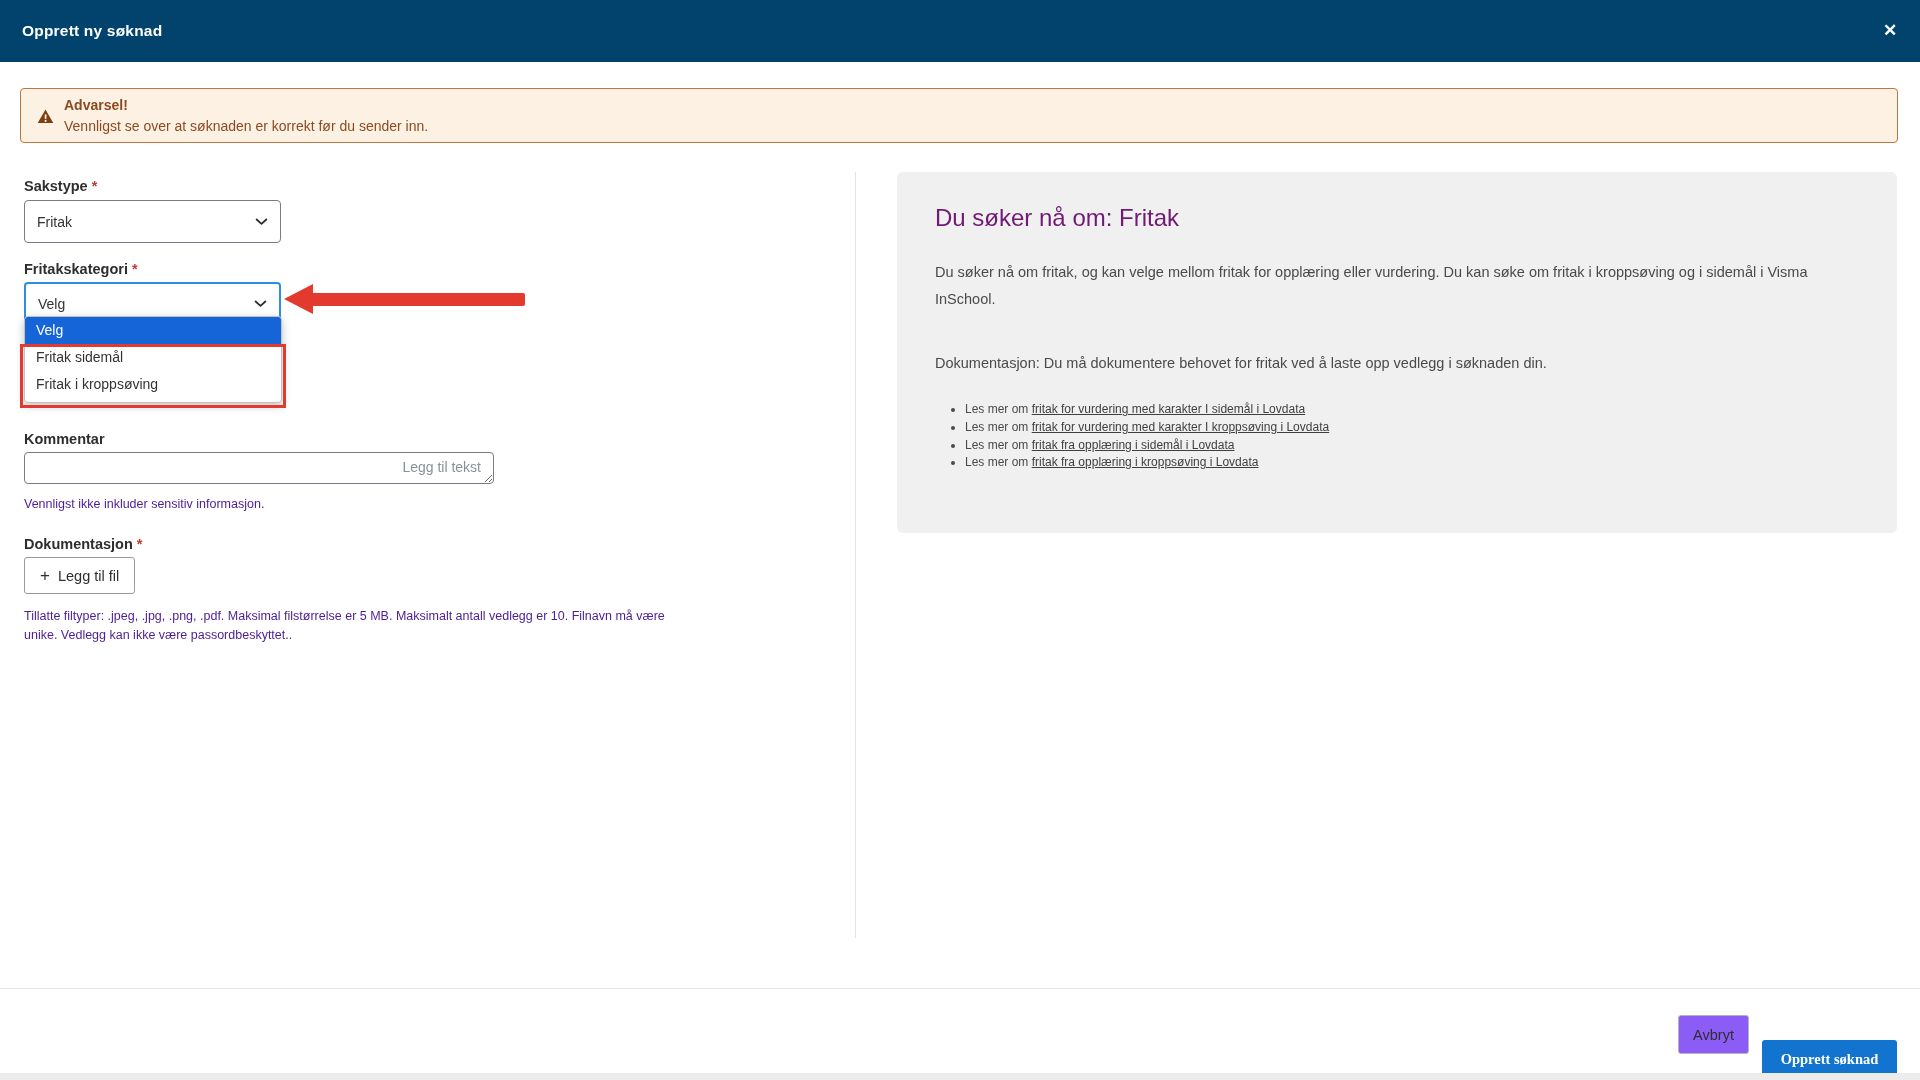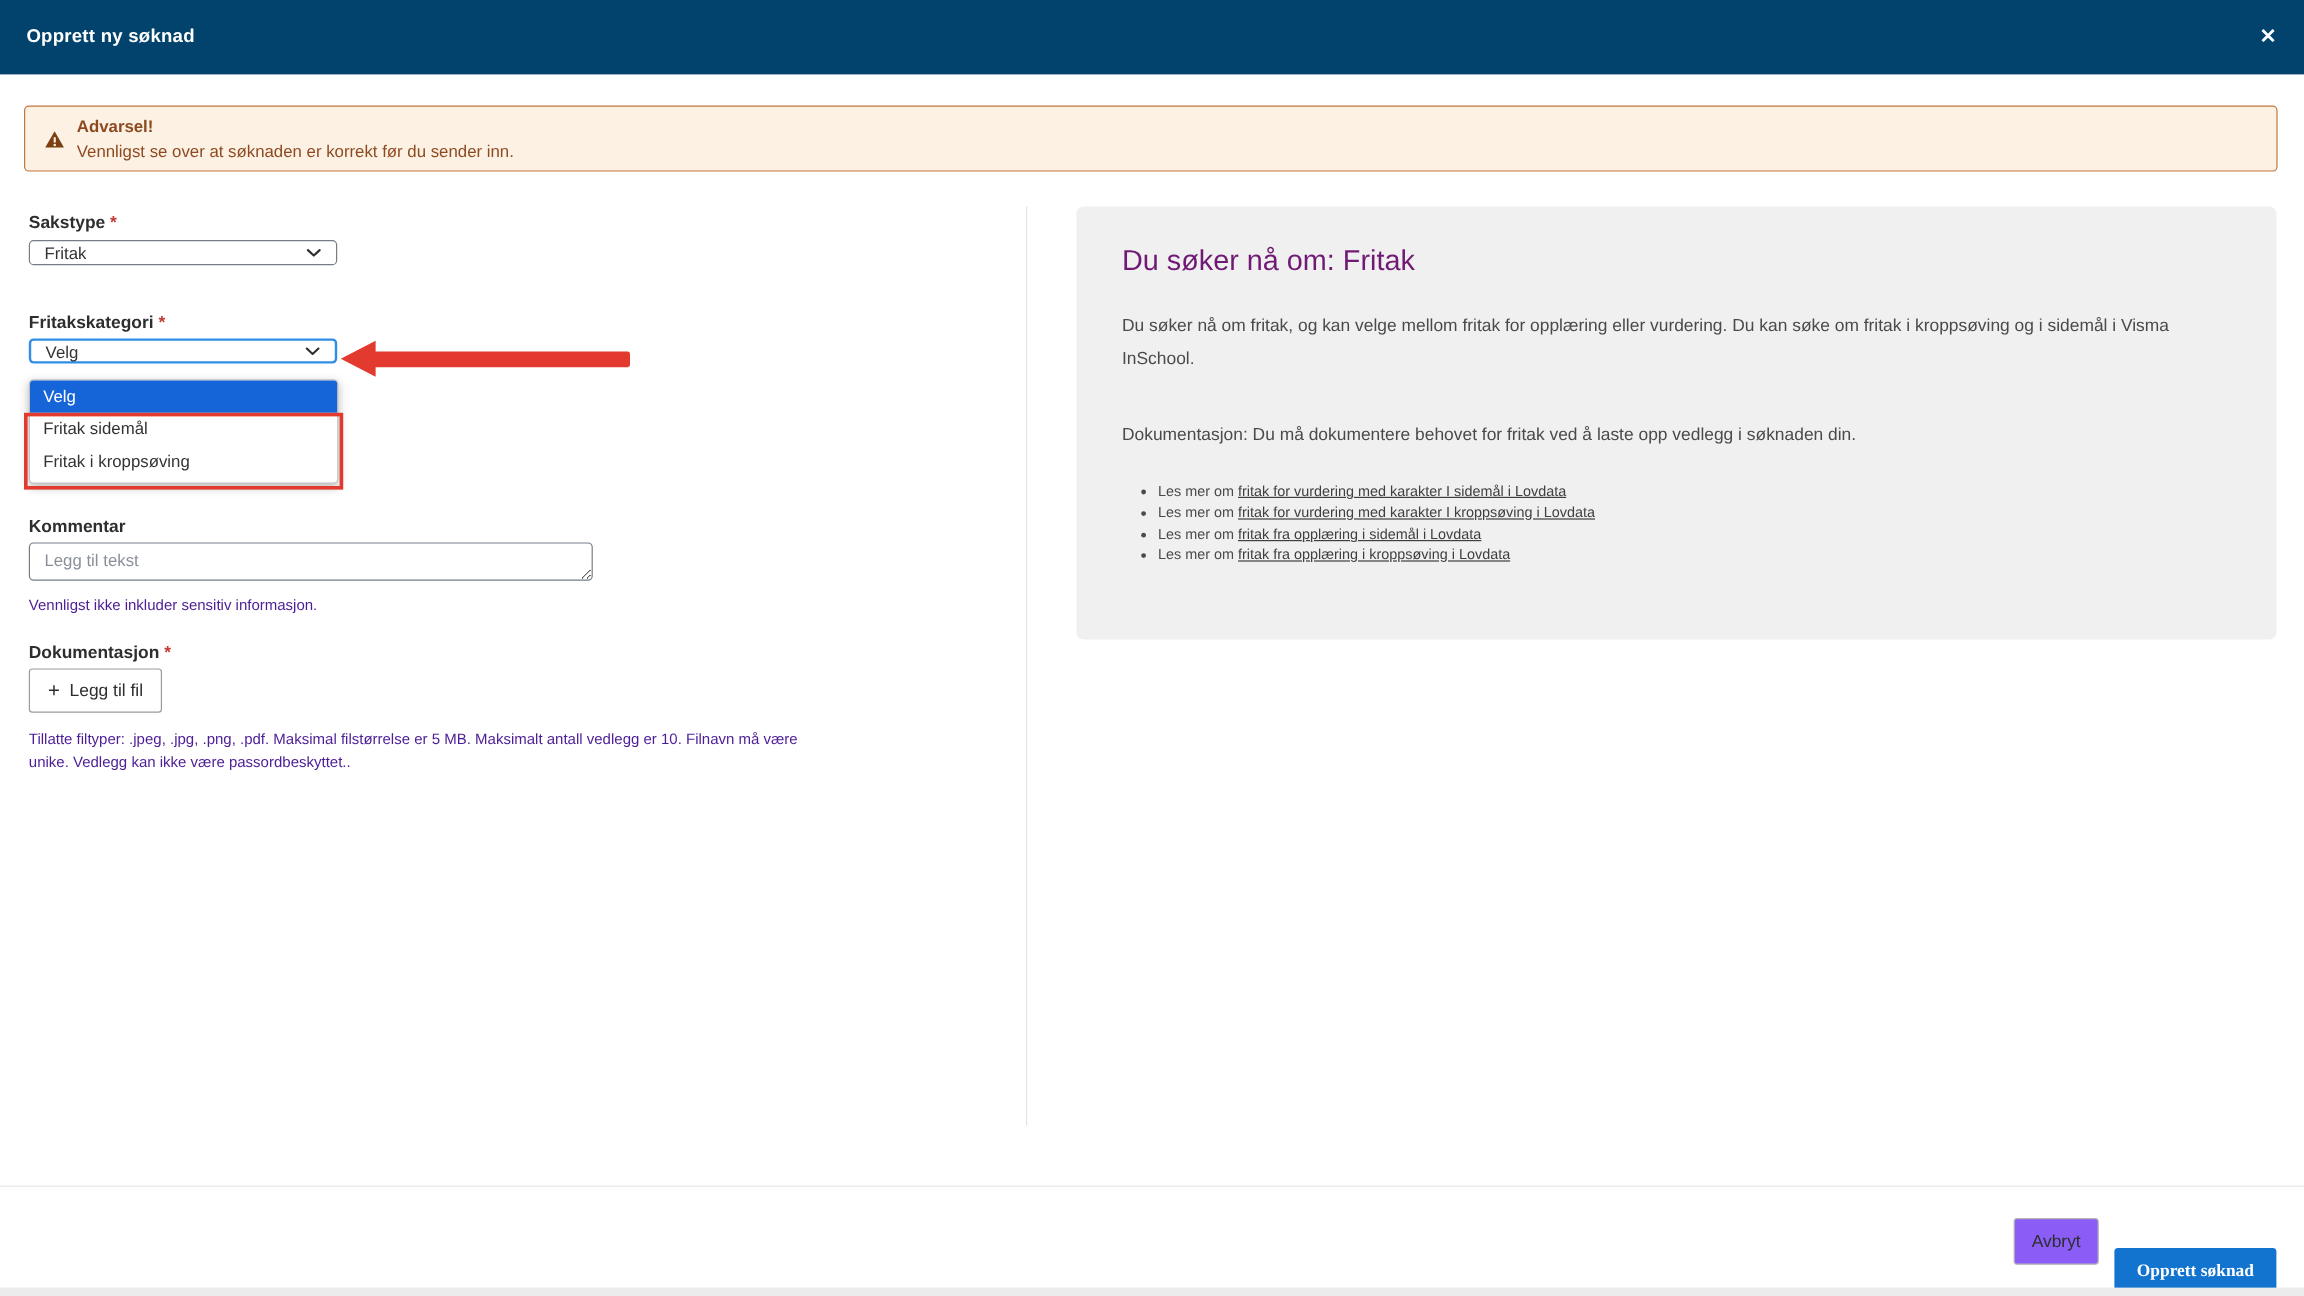--- a/index.html
+++ b/index.html
@@ -15,38 +15,38 @@
   
   .warning { position:absolute; left:20px; top:88px; width:1878px; height:55px; background:#fcf1e3; border:1px solid #c0763c; border-radius:4px; display:flex; align-items:center; padding:0 16px; }
   .warning-icon { flex:0 0 auto; width:17px; height:17px; margin-right:10px; margin-top:2px; align-self:center; }
   .warning-text-wrap { color:#8d4a21; font-size:14px; line-height:1.45; }
   .warning-title { font-weight:700; }
 
   
   .field-label { position:absolute; left:24px; font-size:14.5px; font-weight:600; color:#2e2e2e; }
   .req { color:#c23b34; font-weight:600; }
 
-  .select-box { position:absolute; left:24px; width:257px; height:21px; background:#fff; border:1px solid #767d87; border-radius:4px; display:flex; align-items:center; padding:0 12px; font-size:14px; color:#333; cursor:pointer; }
+  .select-box { position:absolute; left:24px; width:257px; height:43px; background:#fff; border:1px solid #767d87; border-radius:4px; display:flex; align-items:center; padding:0 12px; font-size:14px; color:#333; cursor:pointer; }
   .select-box .chev { margin-left:auto; display:flex; }
   .select-box.focused { border:2px solid #2e8ee6; }
 
   
   .dropdown-list { position:absolute; left:24px; top:316px; width:258px; background:#fff; border:1px solid #c2c2c2; border-radius:4px; box-shadow:0 3px 8px rgba(0,0,0,.25); z-index:5; padding-bottom:4px; }
   .dropdown-option { height:27px; line-height:27px; padding-left:11px; font-size:14px; color:#333; cursor:pointer; }
   .dropdown-option.selected { background:#1565d8; color:#fff; border-radius:3px 3px 0 0; }
 
   
   .red-rect { position:absolute; left:20px; top:344px; width:266px; height:64px; border:3px solid #e23a2e; z-index:6; pointer-events:none; }
 
   
   .arrow-head { position:absolute; left:284px; top:284px; width:0; height:0; border-top:15px solid transparent; border-bottom:15px solid transparent; border-right:29px solid #e23a2e; z-index:6; }
   .arrow-shaft { position:absolute; left:311px; top:293px; width:214px; height:13px; background:#e23a2e; border-radius:2px; z-index:6; }
 
   
-  .comment-area { position:absolute; left:24px; top:452px; width:470px; height:32px; border:1px solid #767d87; border-radius:4px; padding:6px 12px; font-size:14px; font-family:"Liberation Sans", sans-serif; color:#333; resize:both; }
+  .comment-area { position:absolute; left:24px; top:452px; width:470px; height:32px; border:1px solid #767d87; border-radius:4px; padding:6px 12px; font-size:14px; font-family:"Liberation Sans", sans-serif; color:#333; resize:both;text-align:right; }
   .comment-area::placeholder { color:#8a909a; }
   .helper { position:absolute; left:24px; font-size:12.5px; color:#4c1d95; line-height:1.55; }
 
   
   .add-file-btn { position:absolute; left:24px; top:557px; height:37px; padding:0 15px; background:#fff; border:1px solid #9b9b9b; border-radius:3px; font-size:14.5px; color:#2e2e2e; display:flex; align-items:center; gap:8px; cursor:pointer; font-family:"Liberation Sans", sans-serif; }
   .plus-glyph { font-size:17px; font-weight:400; color:#2e2e2e; }
 
   
   .v-divider { position:absolute; left:855px; top:172px; width:1px; height:766px; background:#e3e3e3; }
   .info-panel { position:absolute; left:897px; top:172px; width:1000px; height:361px; background:#f0f0f0; border-radius:6px; padding:32px 38px; }

